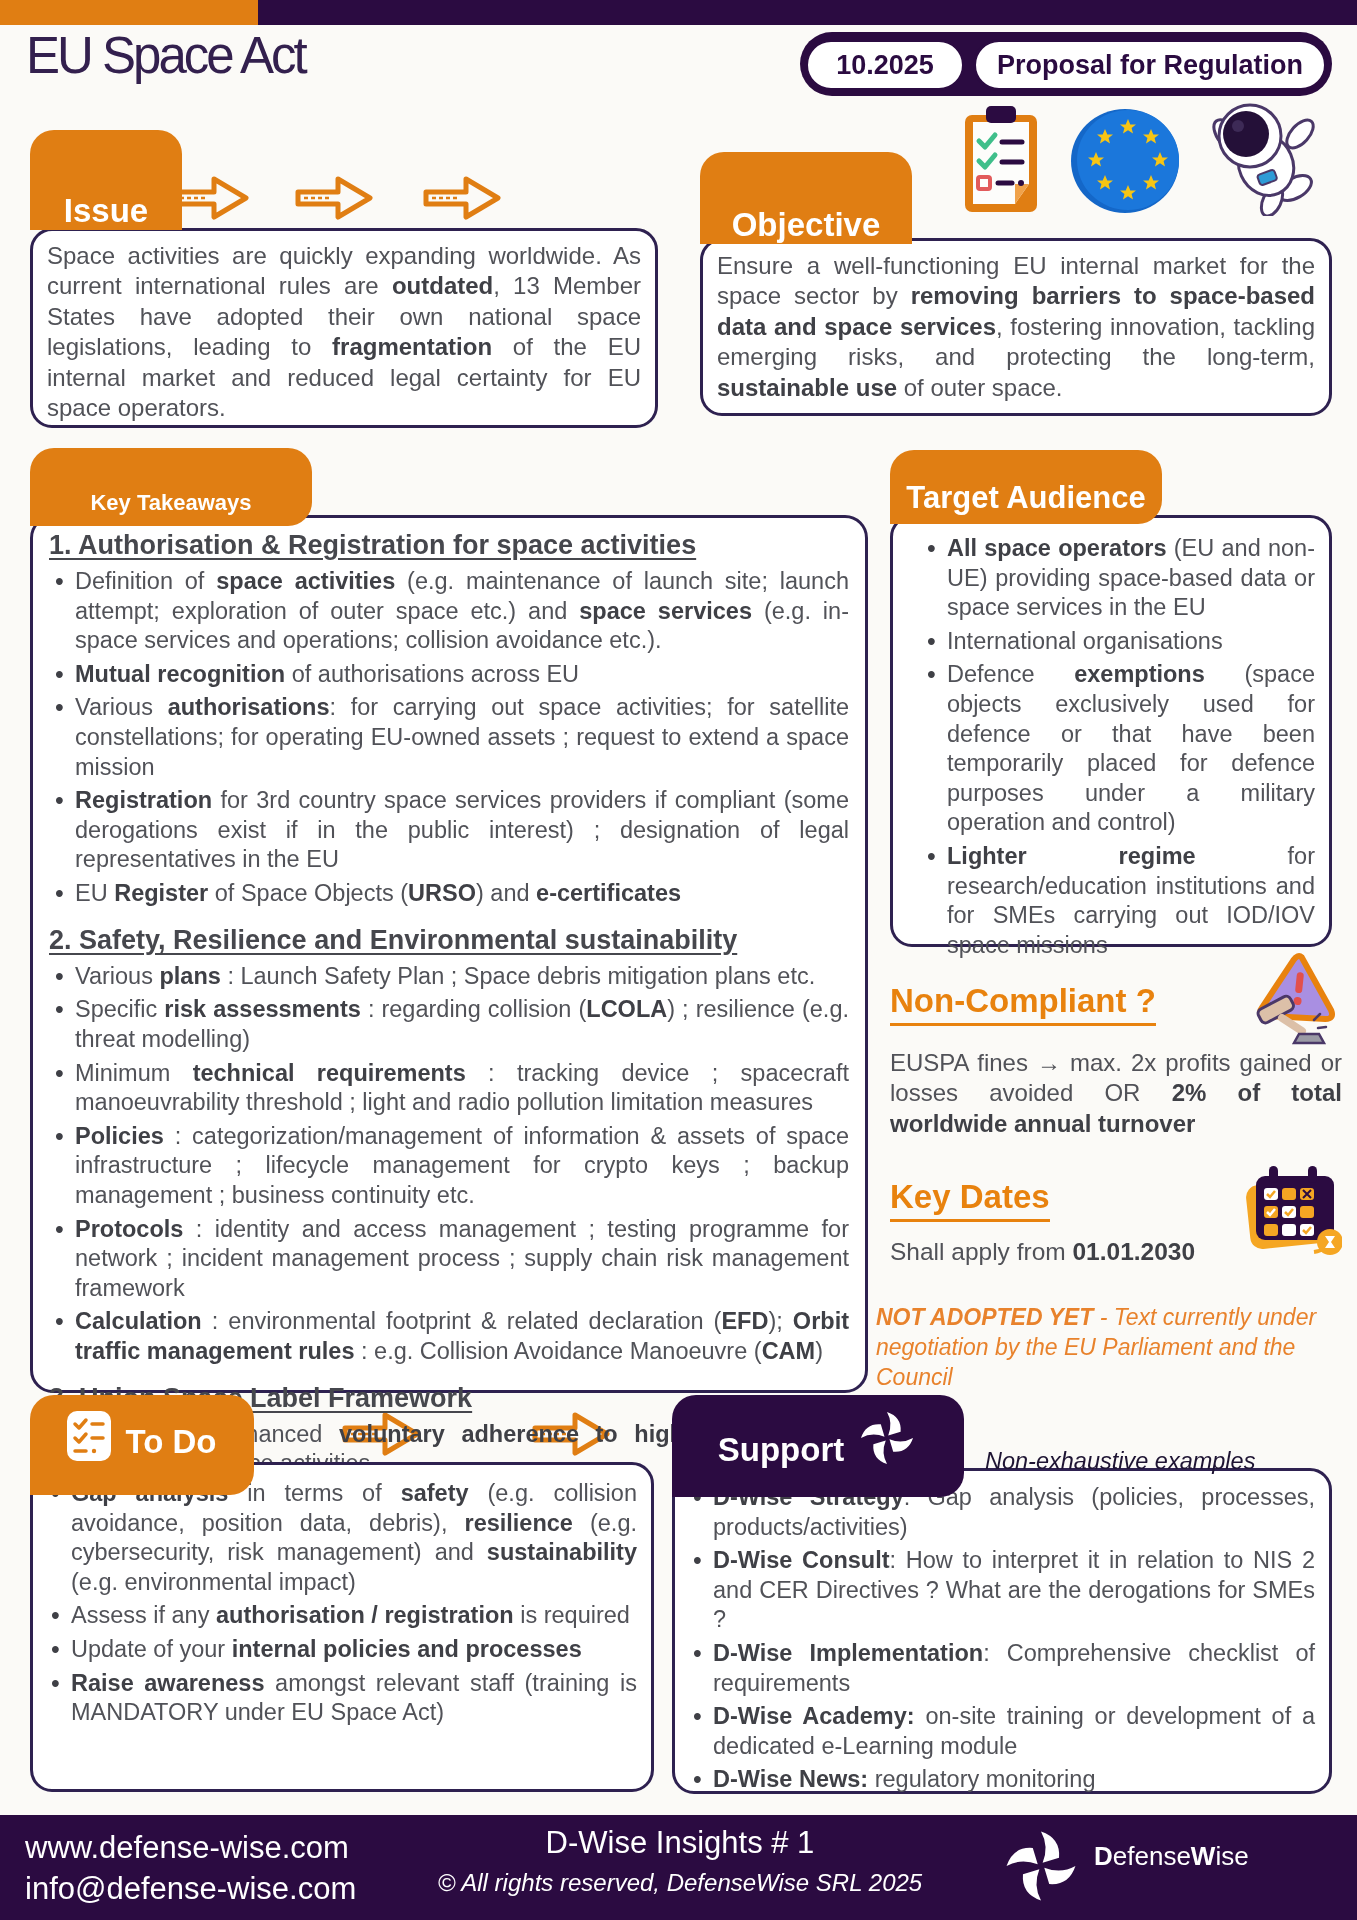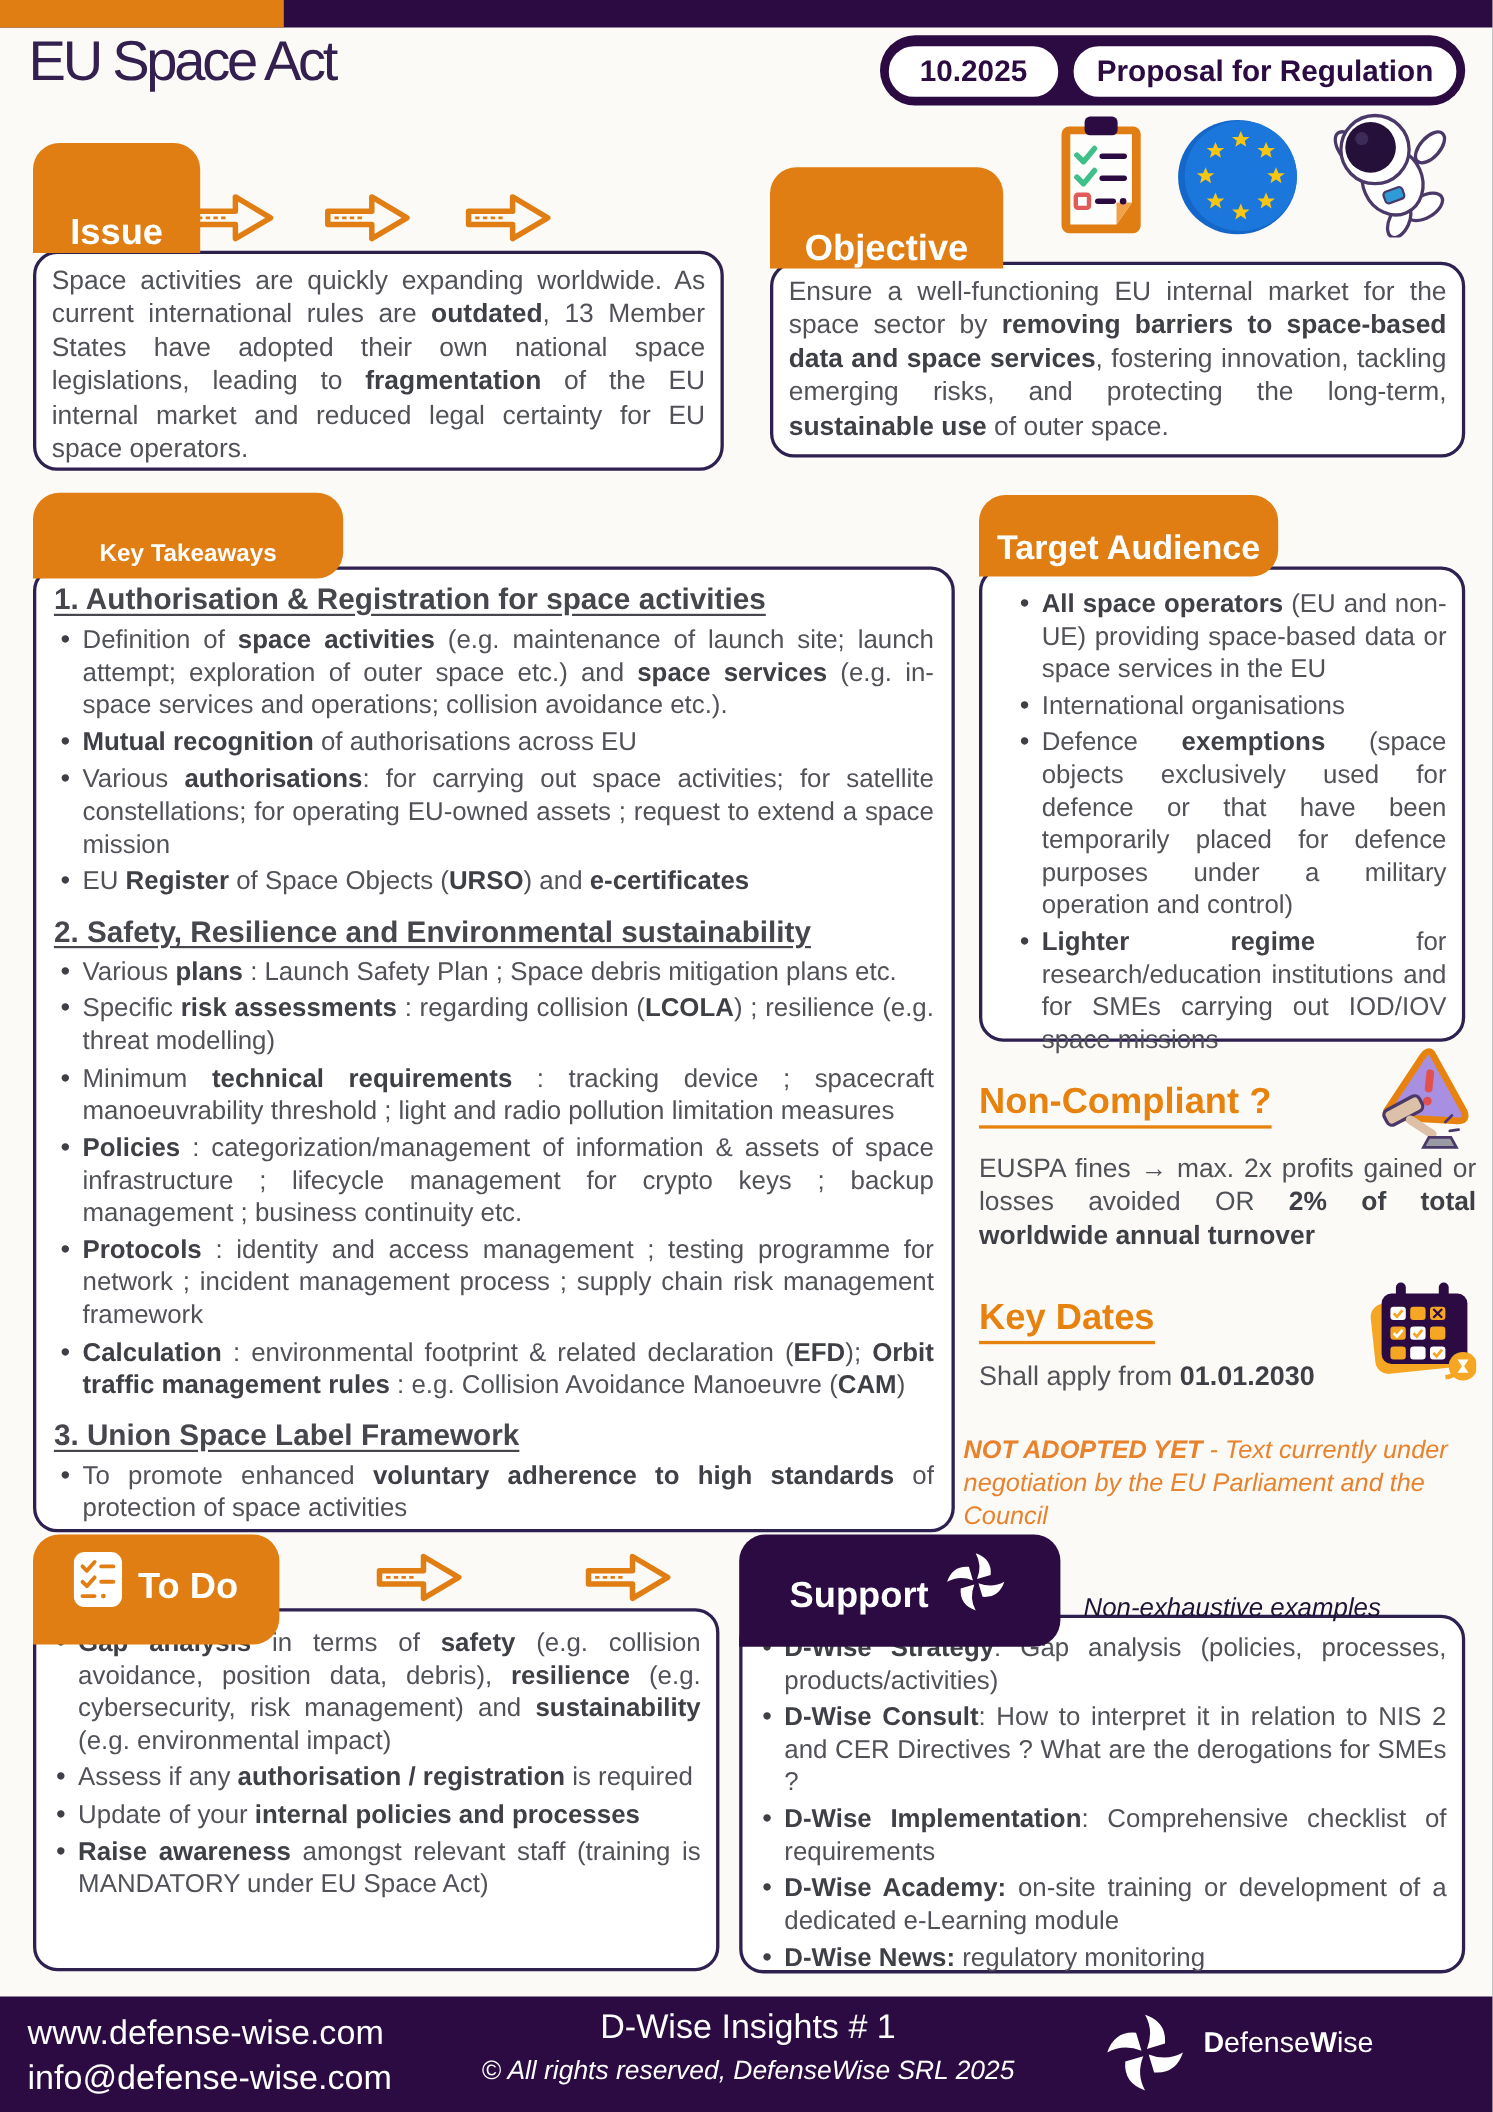--- a/index.html
+++ b/index.html
@@ -159,26 +159,27 @@
   <div class="tab" style="left:700px;top:152px;width:212px;height:92px;font-size:33px;border-radius:24px 24px 0 0;">
     <span class="tab-label">Objective</span>
   </div>
   <div class="box" style="left:700px;top:238px;width:632px;height:178px;padding:10px 14px;">
     <div class="body-txt">Ensure a well-functioning EU internal market for the space sector by <b>removing barriers to space-based data and space services</b>, fostering innovation, tackling emerging risks, and protecting the long-term, <b>sustainable use</b> of outer space.</div>
   </div>
 
   <div class="tab" style="left:30px;top:448px;width:282px;height:78px;font-size:22px;padding-bottom:10px;">
     <span class="tab-label">Key Takeaways</span>
   </div>
-  <div class="box" style="left:30px;top:515px;width:838px;height:878px;padding:8px 16px;">
+  <div class="box" style="left:30px;top:515px;width:838px;height:878px;padding:8px 16px;border-radius:23px;">
     <div class="kt-h" style="margin-top:4px;">1.  Authorisation &amp; Registration for space activities</div>
     <ul class="blt">
         <li>Definition of <b>space activities</b> (e.g. maintenance of launch site; launch attempt; exploration of outer space etc.) and <b>space services</b> (e.g. in-space services and operations; collision avoidance etc.).</li>
         <li><b>Mutual recognition</b> of authorisations across EU</li>
         <li>Various <b>authorisations</b>: for carrying out space activities; for satellite constellations; for operating EU-owned assets ; request to extend a space mission</li>
+        <li><b>Registration</b> for 3rd country space services providers if compliant (some derogations exist if in the public interest) ; designation of legal representatives in the EU</li>
         <li>EU <b>Register</b> of Space Objects (<b class="acc">URSO</b>) and <b>e-certificates</b></li>
       </ul>
     <div class="kt-h" style="margin-top:16px;">2. Safety, Resilience and Environmental sustainability</div>
     <ul class="blt">
         <li>Various <b>plans</b> : Launch Safety Plan ; Space debris mitigation plans etc.</li>
         <li>Specific <b>risk assessments</b> : regarding collision (<b class="acc">LCOLA</b>) ; resilience  (e.g. threat modelling)</li>
         <li>Minimum <b>technical requirements</b> : tracking device ; spacecraft manoeuvrability threshold ; light and radio pollution limitation measures</li>
         <li><b>Policies</b> : categorization/management of information &amp; assets of space infrastructure ; lifecycle management for crypto keys ; backup management ; business continuity etc.</li>
         <li><b>Protocols</b> : identity and access management ; testing programme for network ; incident management process ; supply chain risk management framework</li>
         <li><b>Calculation</b> : environmental footprint &amp; related declaration (<b class="acc">EFD</b>); <b>Orbit traffic management rules</b> : e.g. Collision Avoidance Manoeuvre (<b class="acc">CAM</b>)</li>

